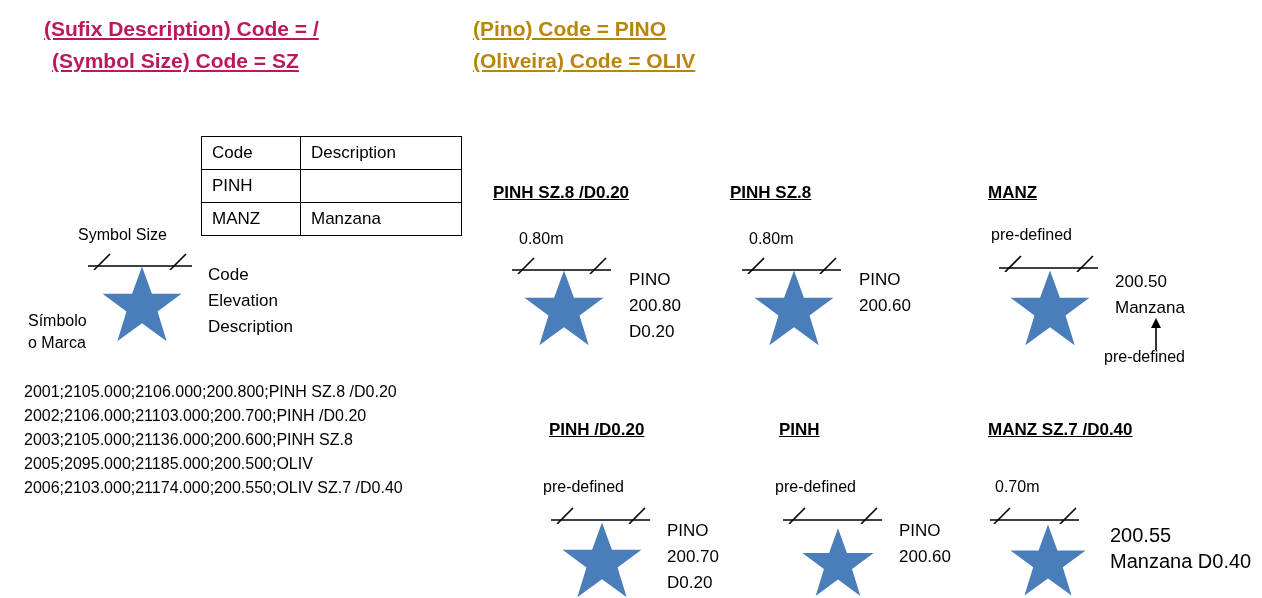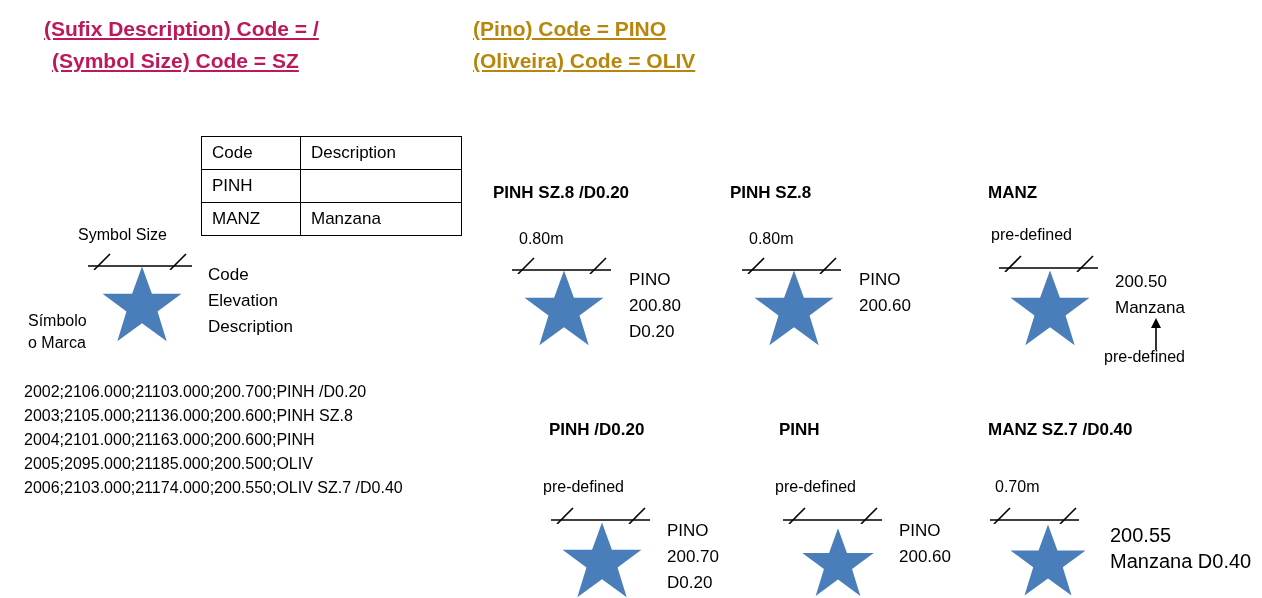--- a/index.html
+++ b/index.html
@@ -57,20 +57,21 @@
 
   
   .lbl {
     font-size: 16px;
     white-space: nowrap;
     line-height: 22px;
   }
   .lbl-u {
     font-size: 17px;
     font-weight: bold;
+    text-decoration: underline;
     white-space: nowrap;
   }
   .mono-line {
     font-size: 16px;
     white-space: nowrap;
     line-height: 24px;
   }
   .stack { line-height: 26px; font-size: 17px; white-space: nowrap; }
   .stack-sm { line-height: 26px; font-size: 20px; white-space: nowrap; }
 
@@ -122,23 +123,23 @@
 </div>
 
 <div class="abs lbl" style="left:28px; top:310px;">Símbolo</div>
 <div class="abs lbl" style="left:28px; top:332px;">o Marca</div>
 
 <div class="abs stack" style="left:208px; top:262px;">Code</div>
 <div class="abs stack" style="left:208px; top:288px;">Elevation</div>
 <div class="abs stack" style="left:208px; top:314px;">Description</div>
 
 <div class="abs" style="left:24px; top:380px;">
+  <div class="mono-line">2001;2105.000;2106.000;200.800;PINH SZ.8 /D0.20</div>
   <div class="mono-line">2002;2106.000;21103.000;200.700;PINH /D0.20</div>
   <div class="mono-line">2003;2105.000;21136.000;200.600;PINH SZ.8</div>
-  <div class="mono-line">2004;2101.000;21163.000;200.600;PINH</div>
   <div class="mono-line">2005;2095.000;21185.000;200.500;OLIV</div>
   <div class="mono-line">2006;2103.000;21174.000;200.550;OLIV SZ.7 /D0.40</div>
 </div>
 
 <div class="abs lbl-u" style="left:493px; top:183px;">PINH SZ.8 /D0.20</div>
 <div class="abs lbl" style="left:519px; top:228px;">0.80m</div>
 <div class="dim" style="left:510px; top:250px;">
   <svg width="105" height="24" viewBox="0 0 105 24">
     <line x1="2" y1="20" x2="101" y2="20" stroke="#000" stroke-width="1.6"></line>
     <line x1="8" y1="24" x2="24" y2="8" stroke="#000" stroke-width="1.6"></line>

